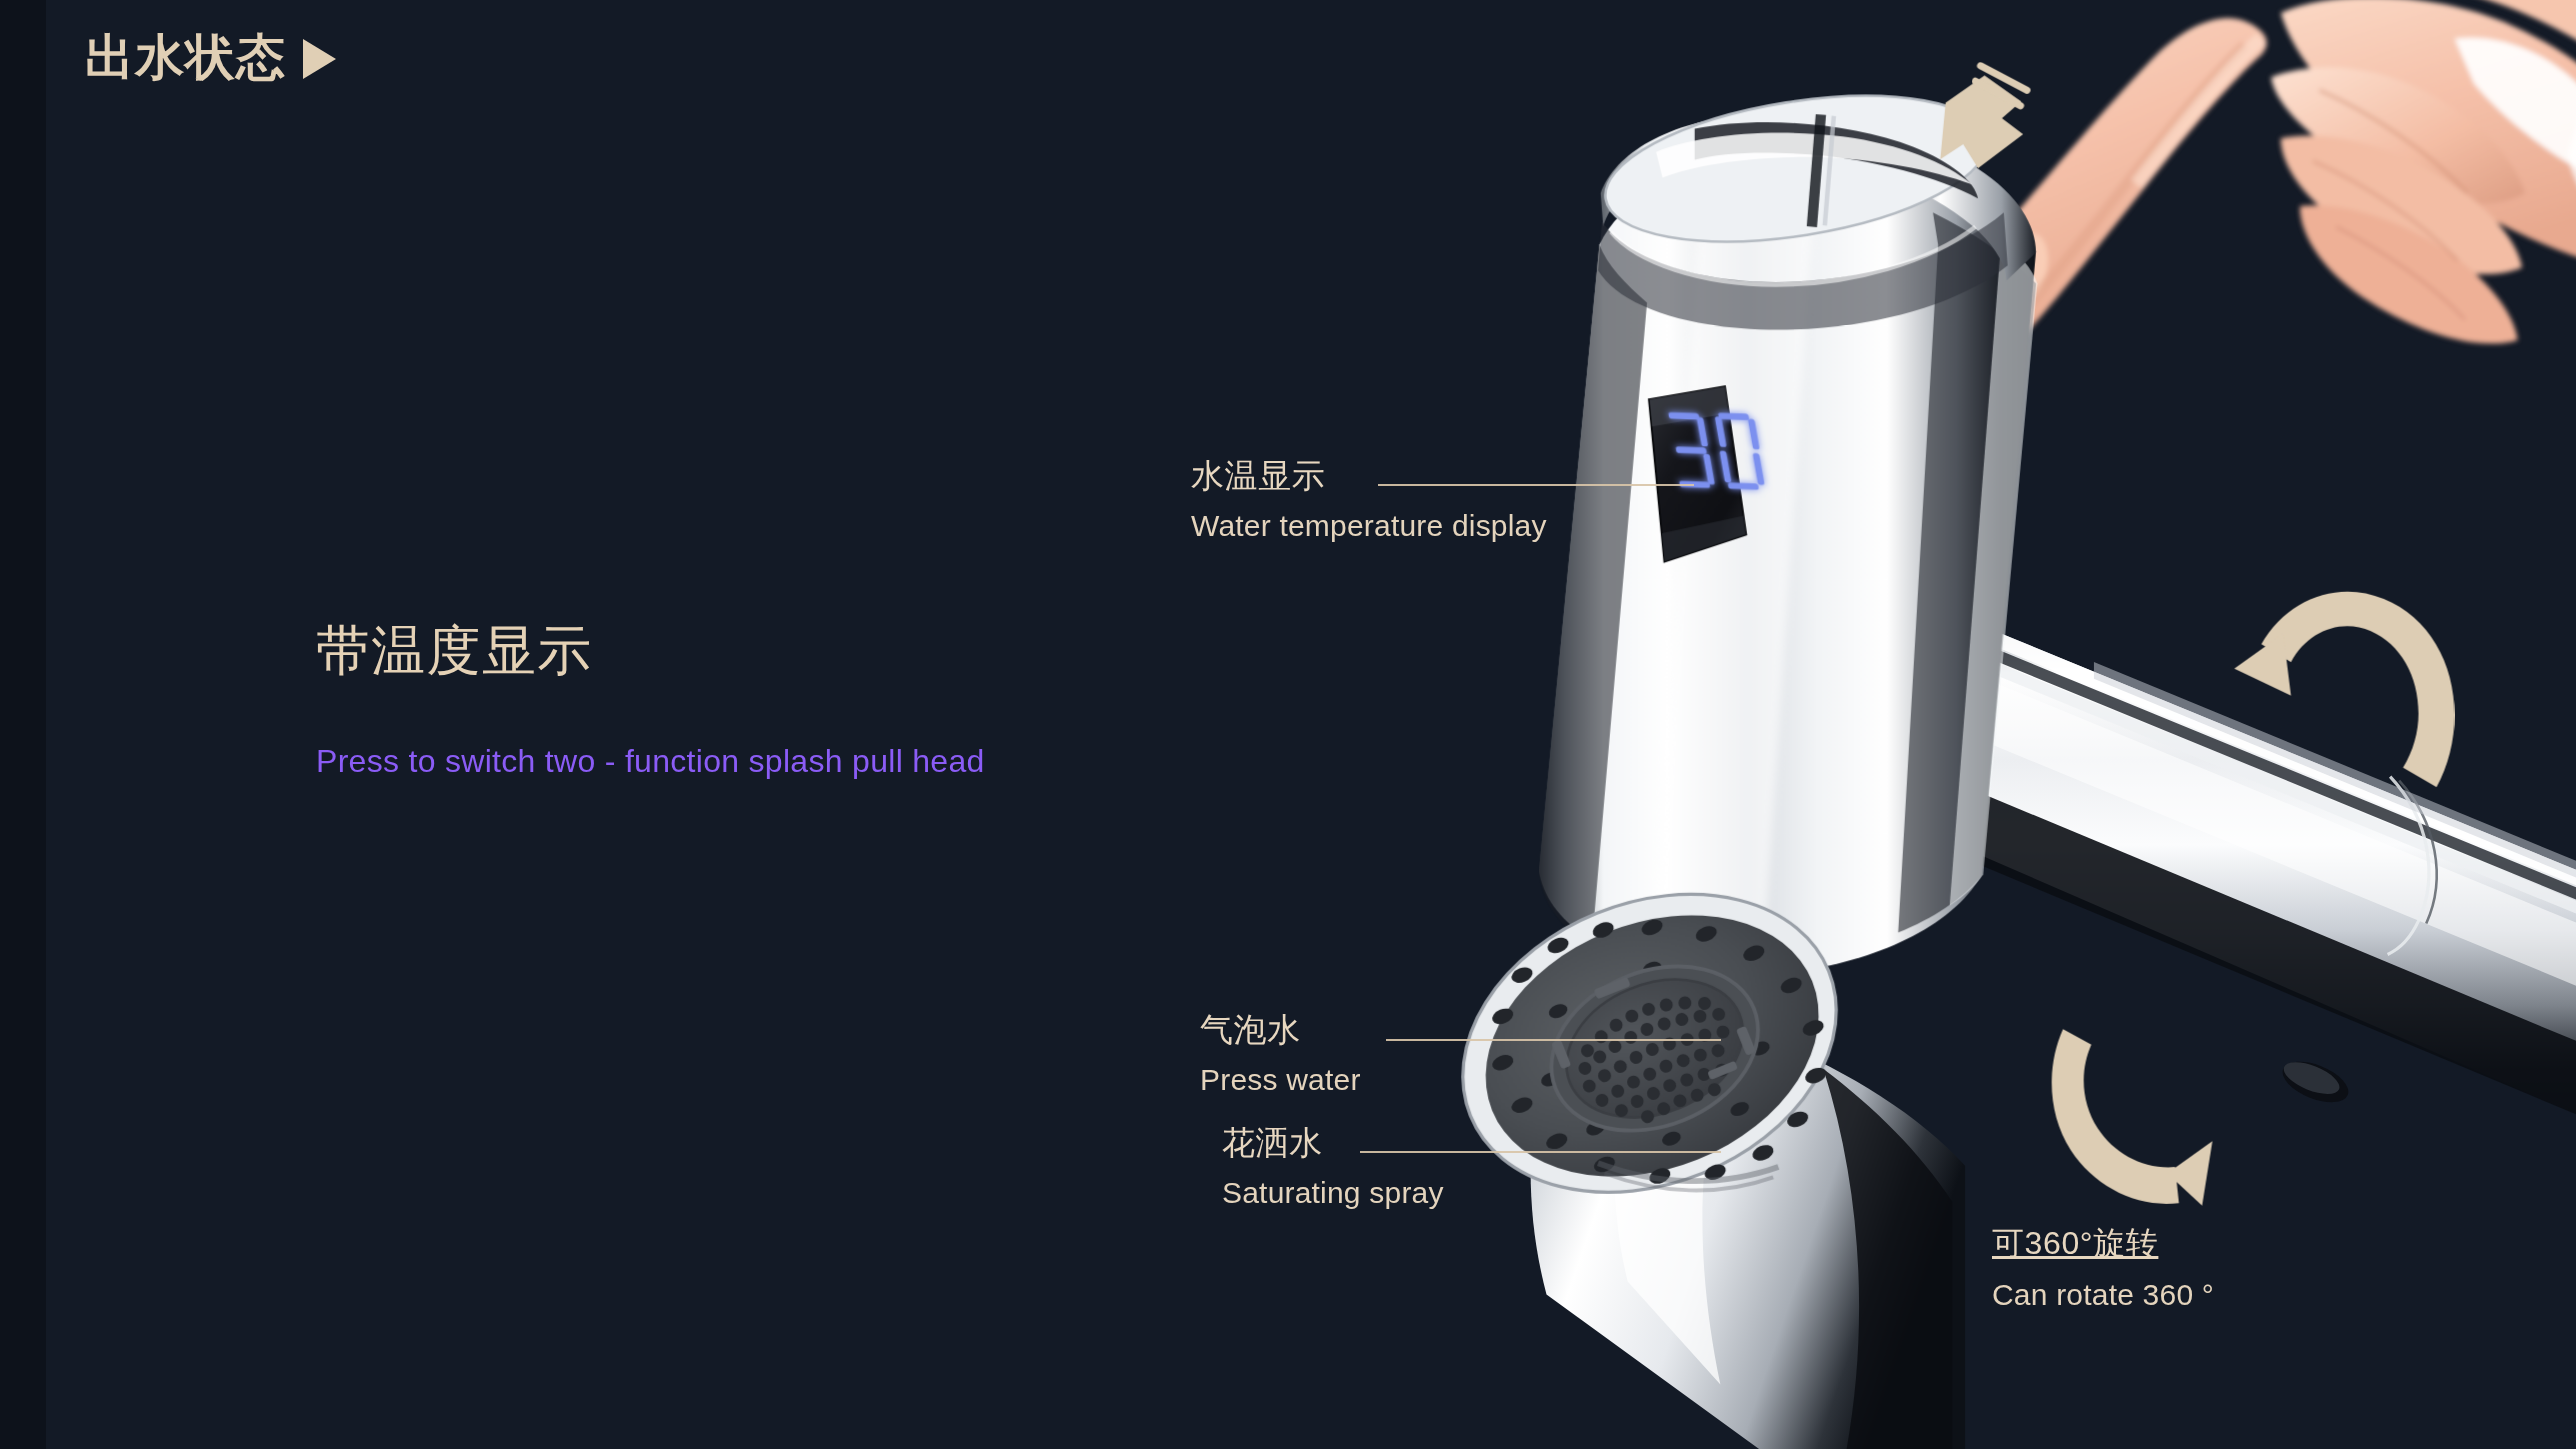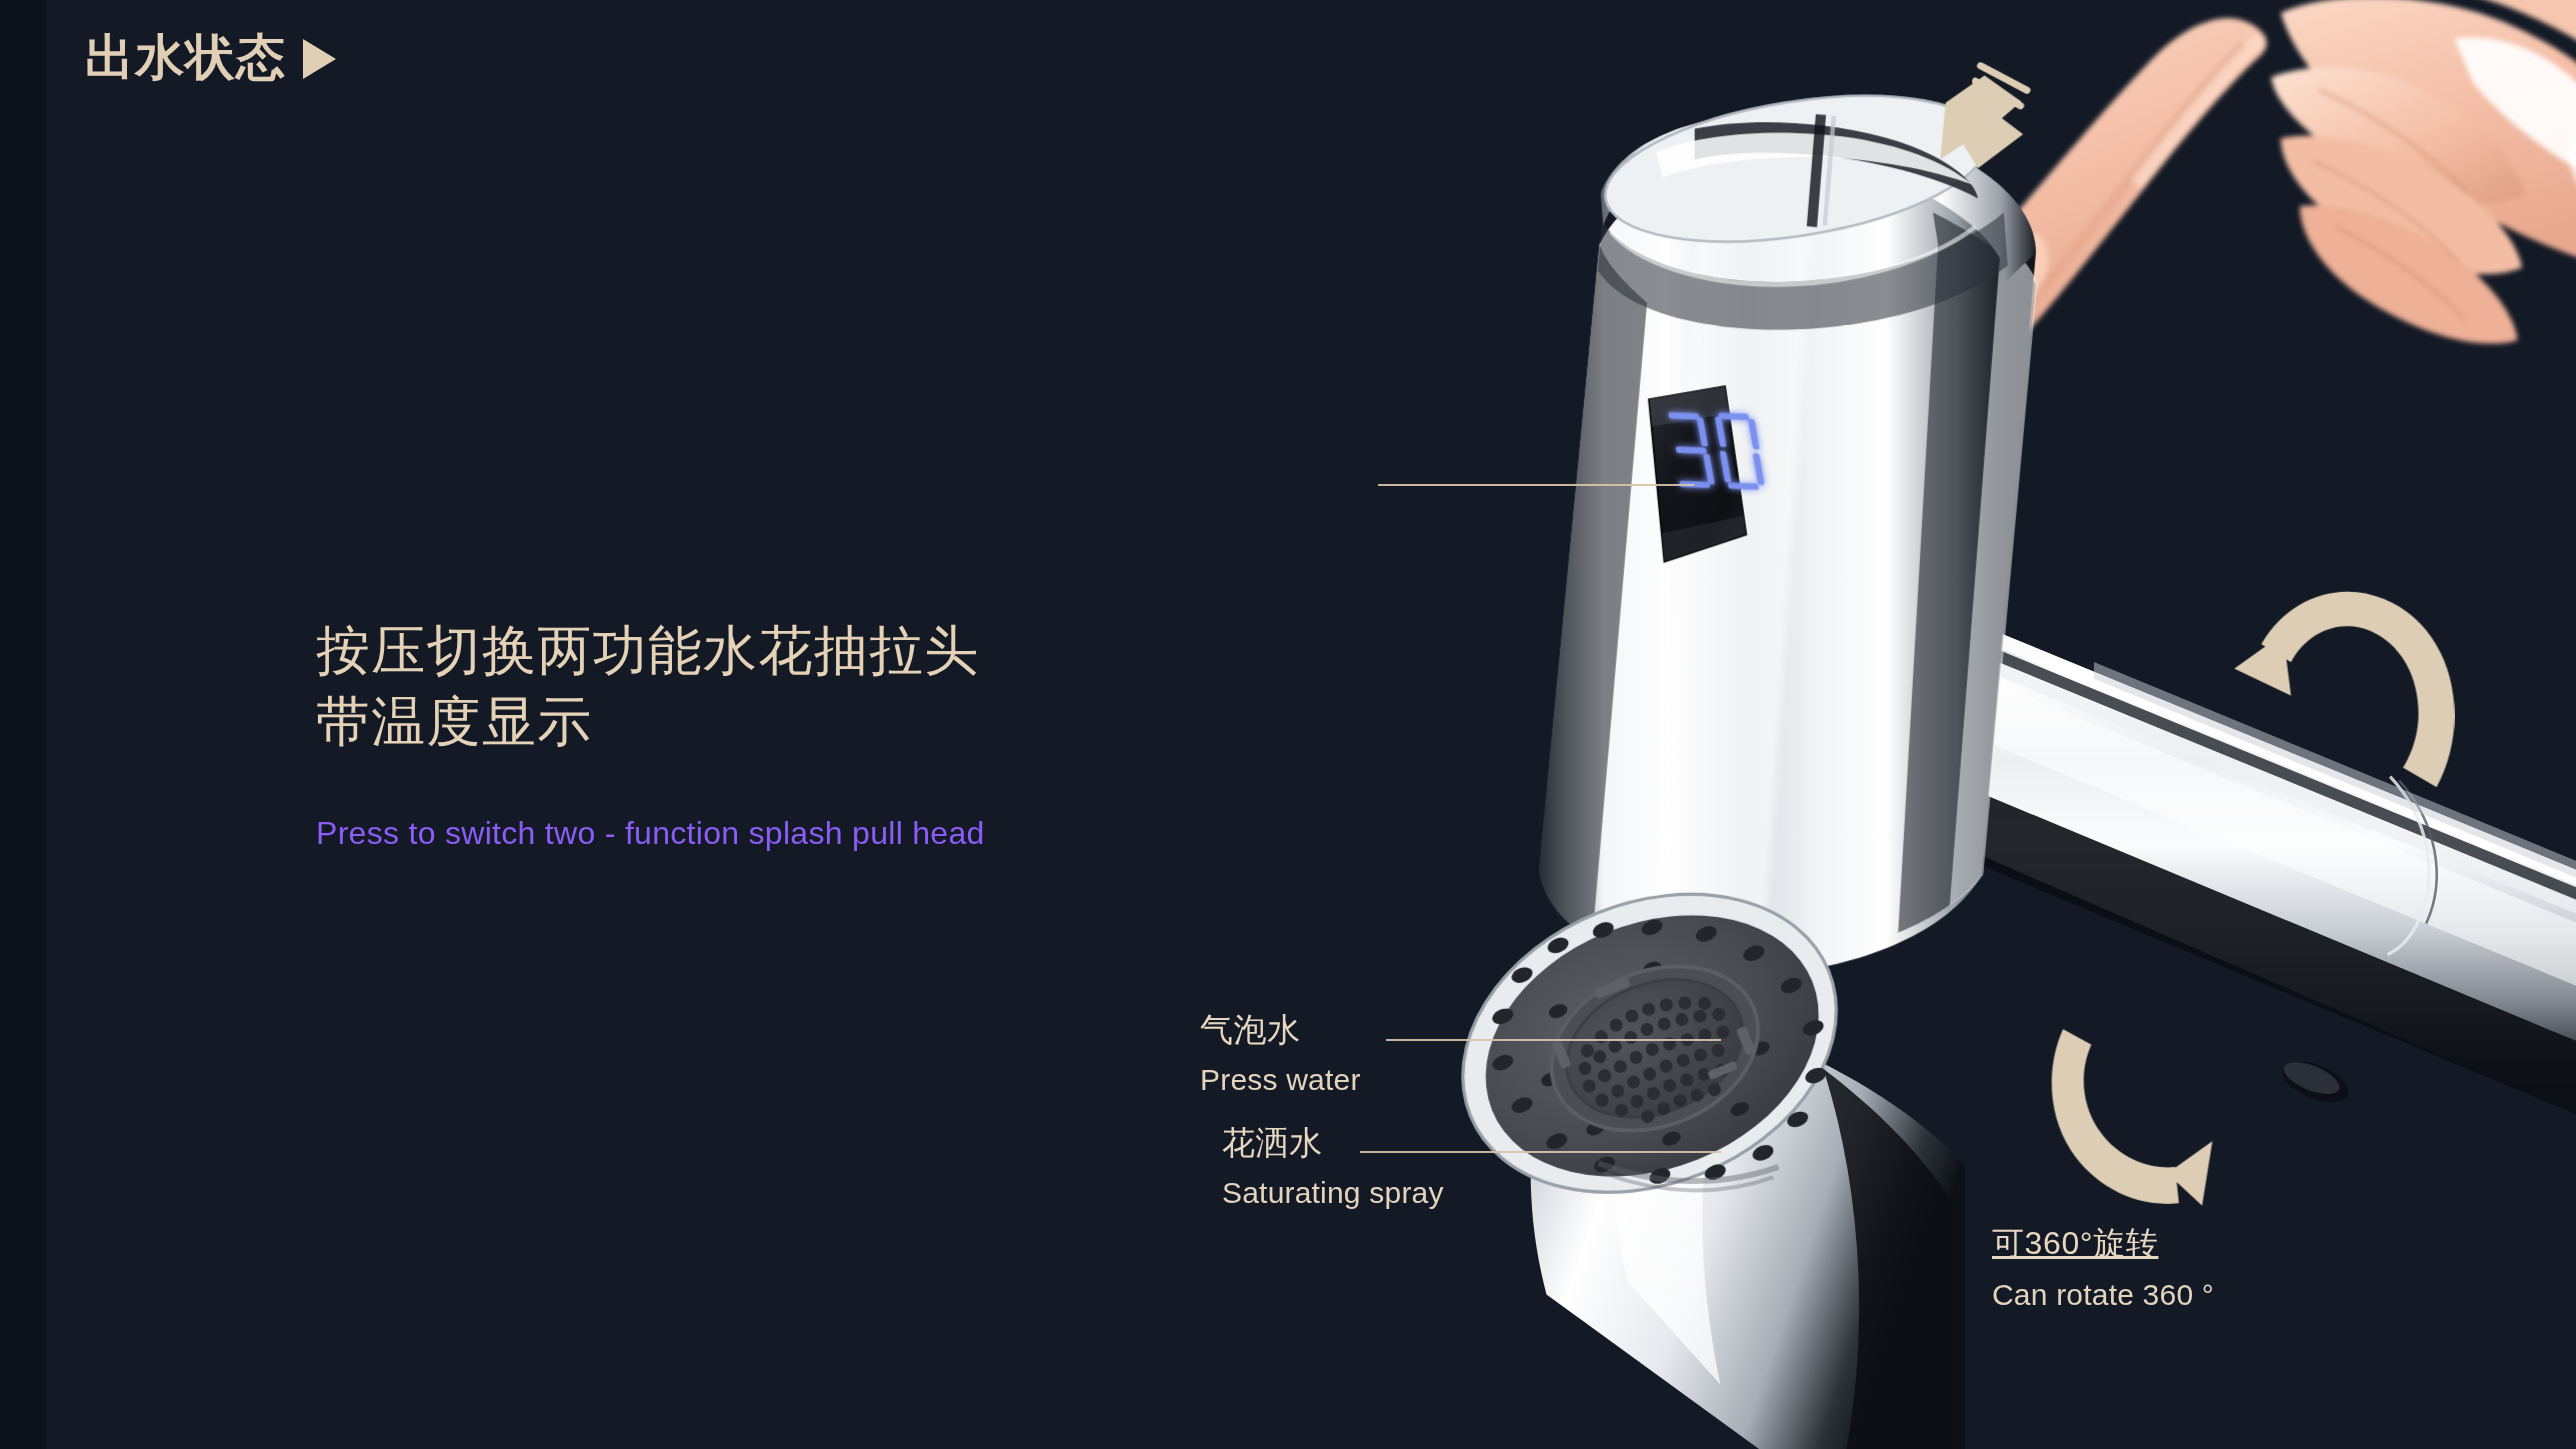--- a/index.html
+++ b/index.html
@@ -493,25 +493,28 @@
       <path d="M3294,1822 L3364,1772 L3348,1872 Z" fill="#ddcdb4"></path>
     </g>
   </svg>
 
   <div id="header">
     <div class="htext">出水状态</div>
     <div class="tri"></div>
   </div>
 
   <div id="headline">
-    <div class="cn">按压切换两功能水花抽拉头</div>
     <div class="cn">带温度显示</div>
     <div class="en">Press to switch two - function splash pull head</div>
   </div>
 
+  <div class="callout" id="co-temp">
+    <div class="cn">水温显示</div>
+    <div class="en">Water temperature display</div>
+  </div>
   <div class="leader" id="leader-temp"></div>
 
   <div class="callout" id="co-bubble">
     <div class="cn">气泡水</div>
     <div class="en">Press water</div>
   </div>
   <div class="leader" id="leader-bubble"></div>
 
   <div class="callout" id="co-spray">
     <div class="cn">花洒水</div>

